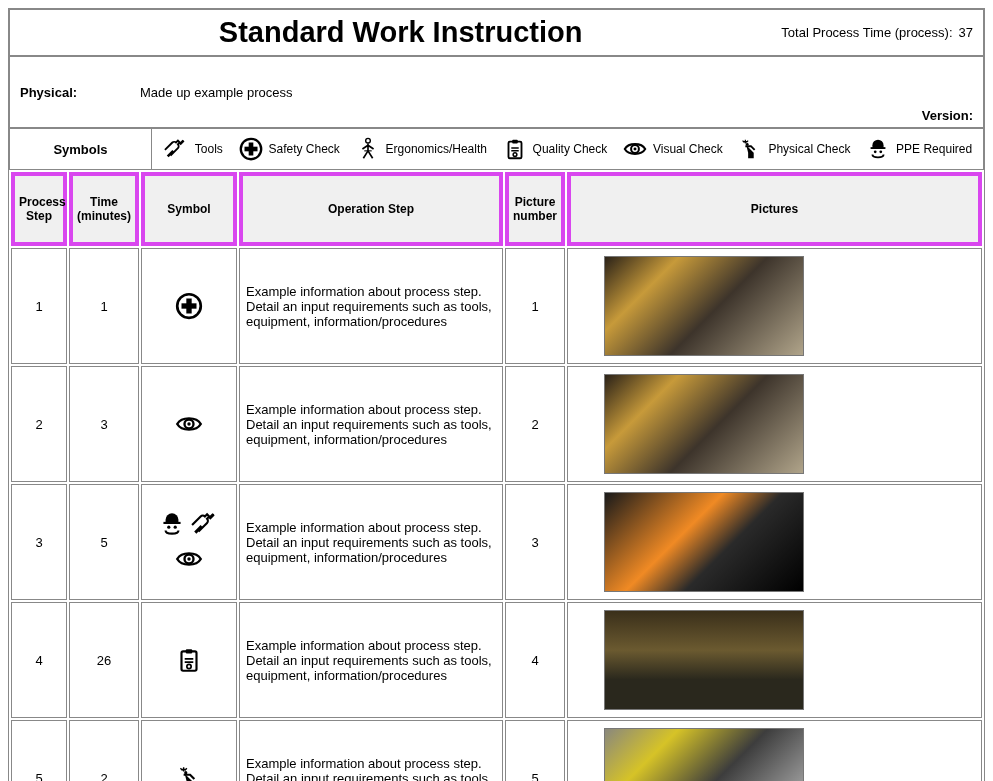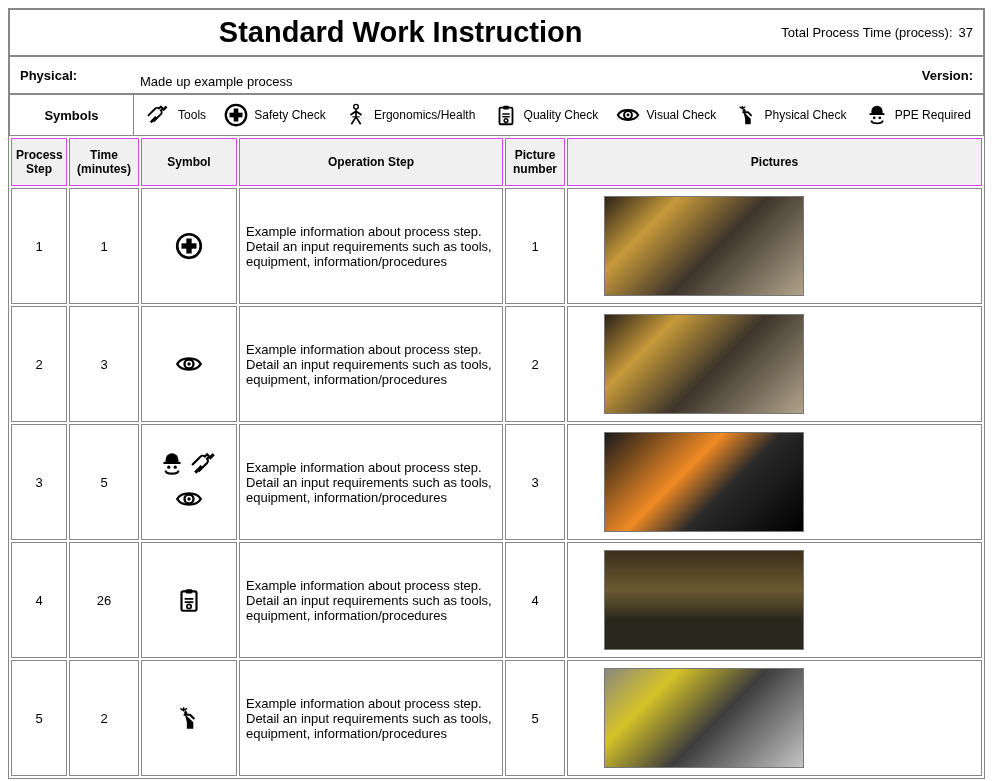--- a/index.html
+++ b/index.html
@@ -38,33 +38,33 @@
     border: 1px solid #888;
     padding: 4px 10px;
     align-items: center;
   }
   .proc-label {
     font-weight: bold;
     width: 120px;
   }
   .proc-value {
     flex: 1;
-    margin-top: 13px;
   }
   .version-label {
     font-weight: bold;
     width: 150px;
     text-align: right;
+    margin-top: 47px;
   }
   .legend-row {
     display: flex;
     border: 1px solid #888;
   }
   .legend-head {
-    width: 124px;
+    width: 142px;
     display: flex;
     align-items: center;
     justify-content: center;
     font-weight: bold;
     border-right: 1px solid #888;
   }
   .legend-items {
     flex: 1;
     display: flex;
     justify-content: space-around;
@@ -86,24 +86,24 @@
   }
   col.c-step   { width: 56px; }
   col.c-time   { width: 70px; }
   col.c-symbol { width: 96px; }
   col.c-op     { width: 264px; }
   col.c-picnum { width: 60px; }
   col.c-pics   { }
 
   table.grid th {
     background: #f0f0f0;
-    border: 1px solid #d946ef;
+    border: 4px solid #d946ef;
     font-weight: bold;
     font-size: 12px;
-    padding: 6px 4px;
+    padding: 19px 4px;
     text-align: center;
     height: 48px;
   }
   table.grid td {
     border: 1px solid #888;
     padding: 4px 6px;
     vertical-align: middle;
     font-size: 13px;
     height: 116px;
   }

